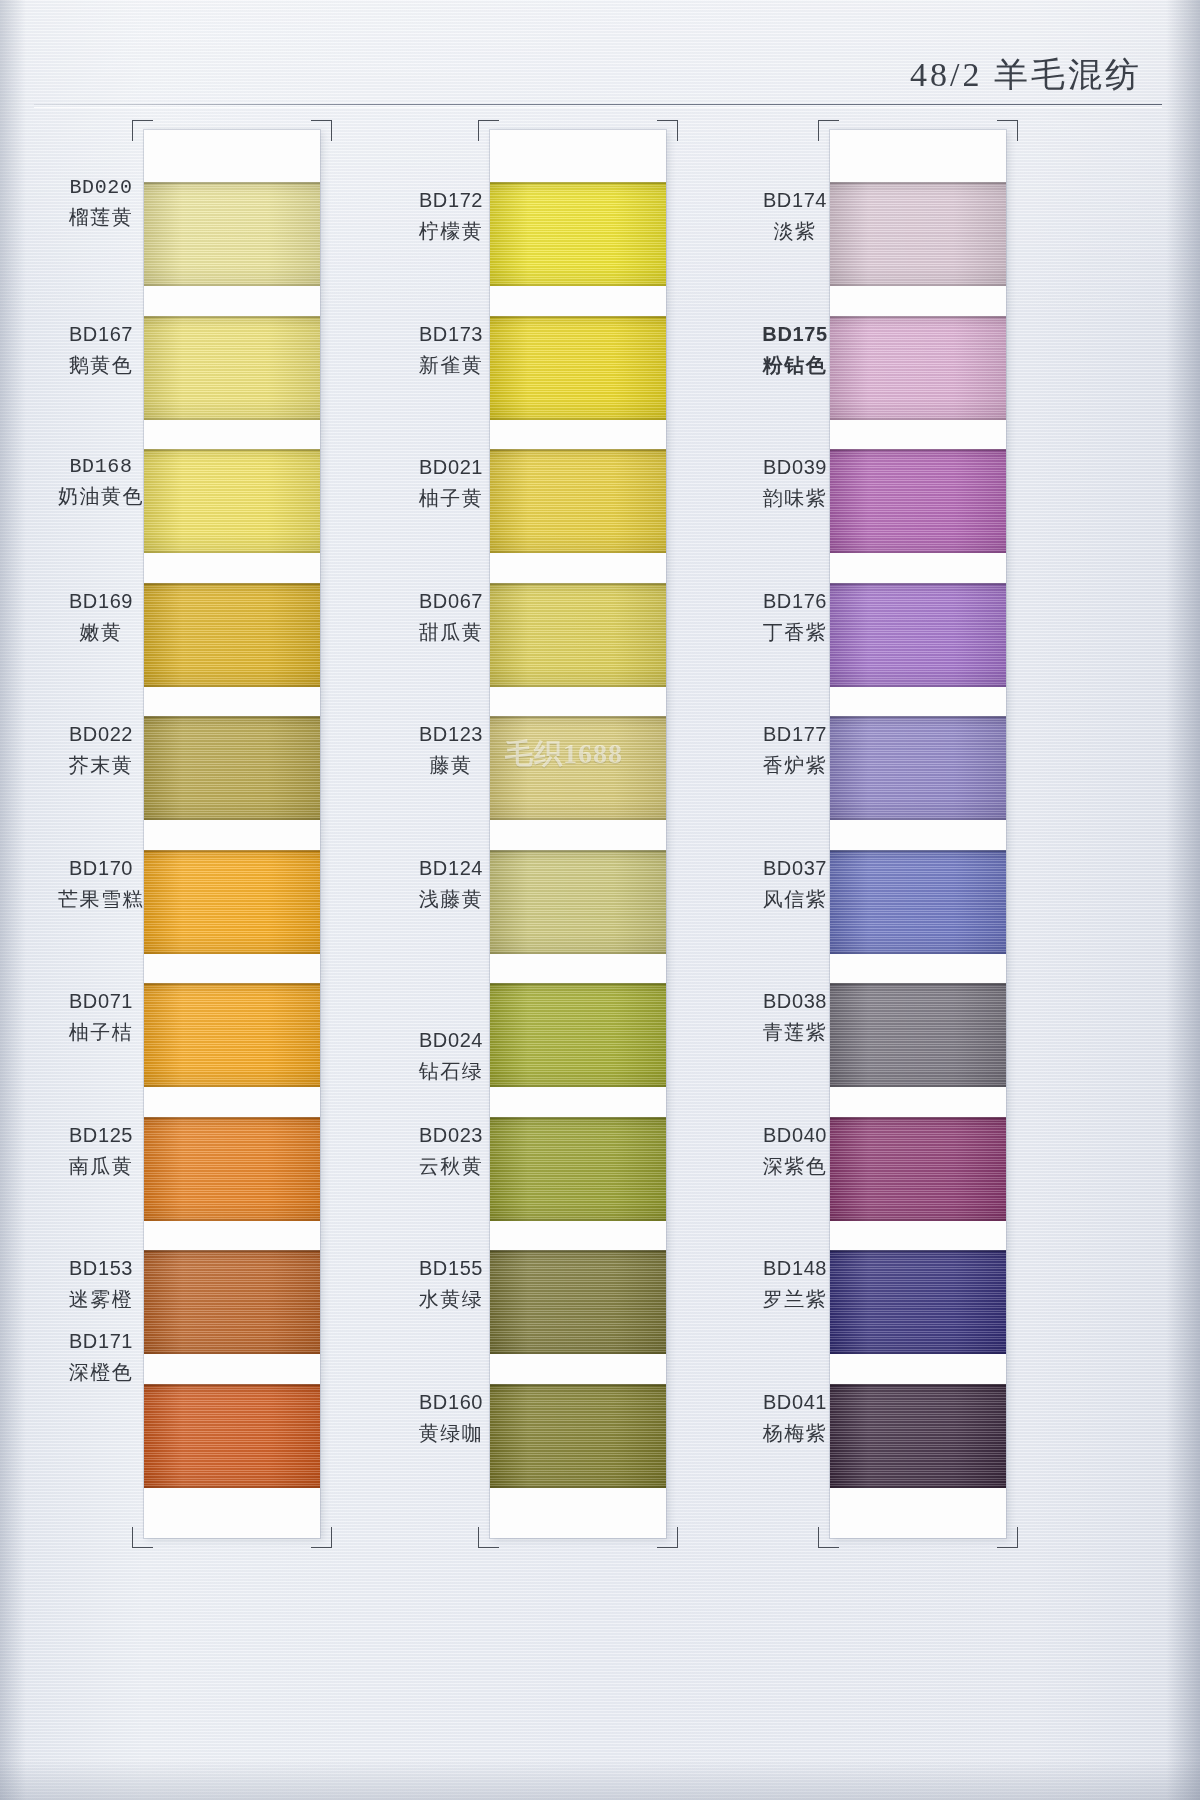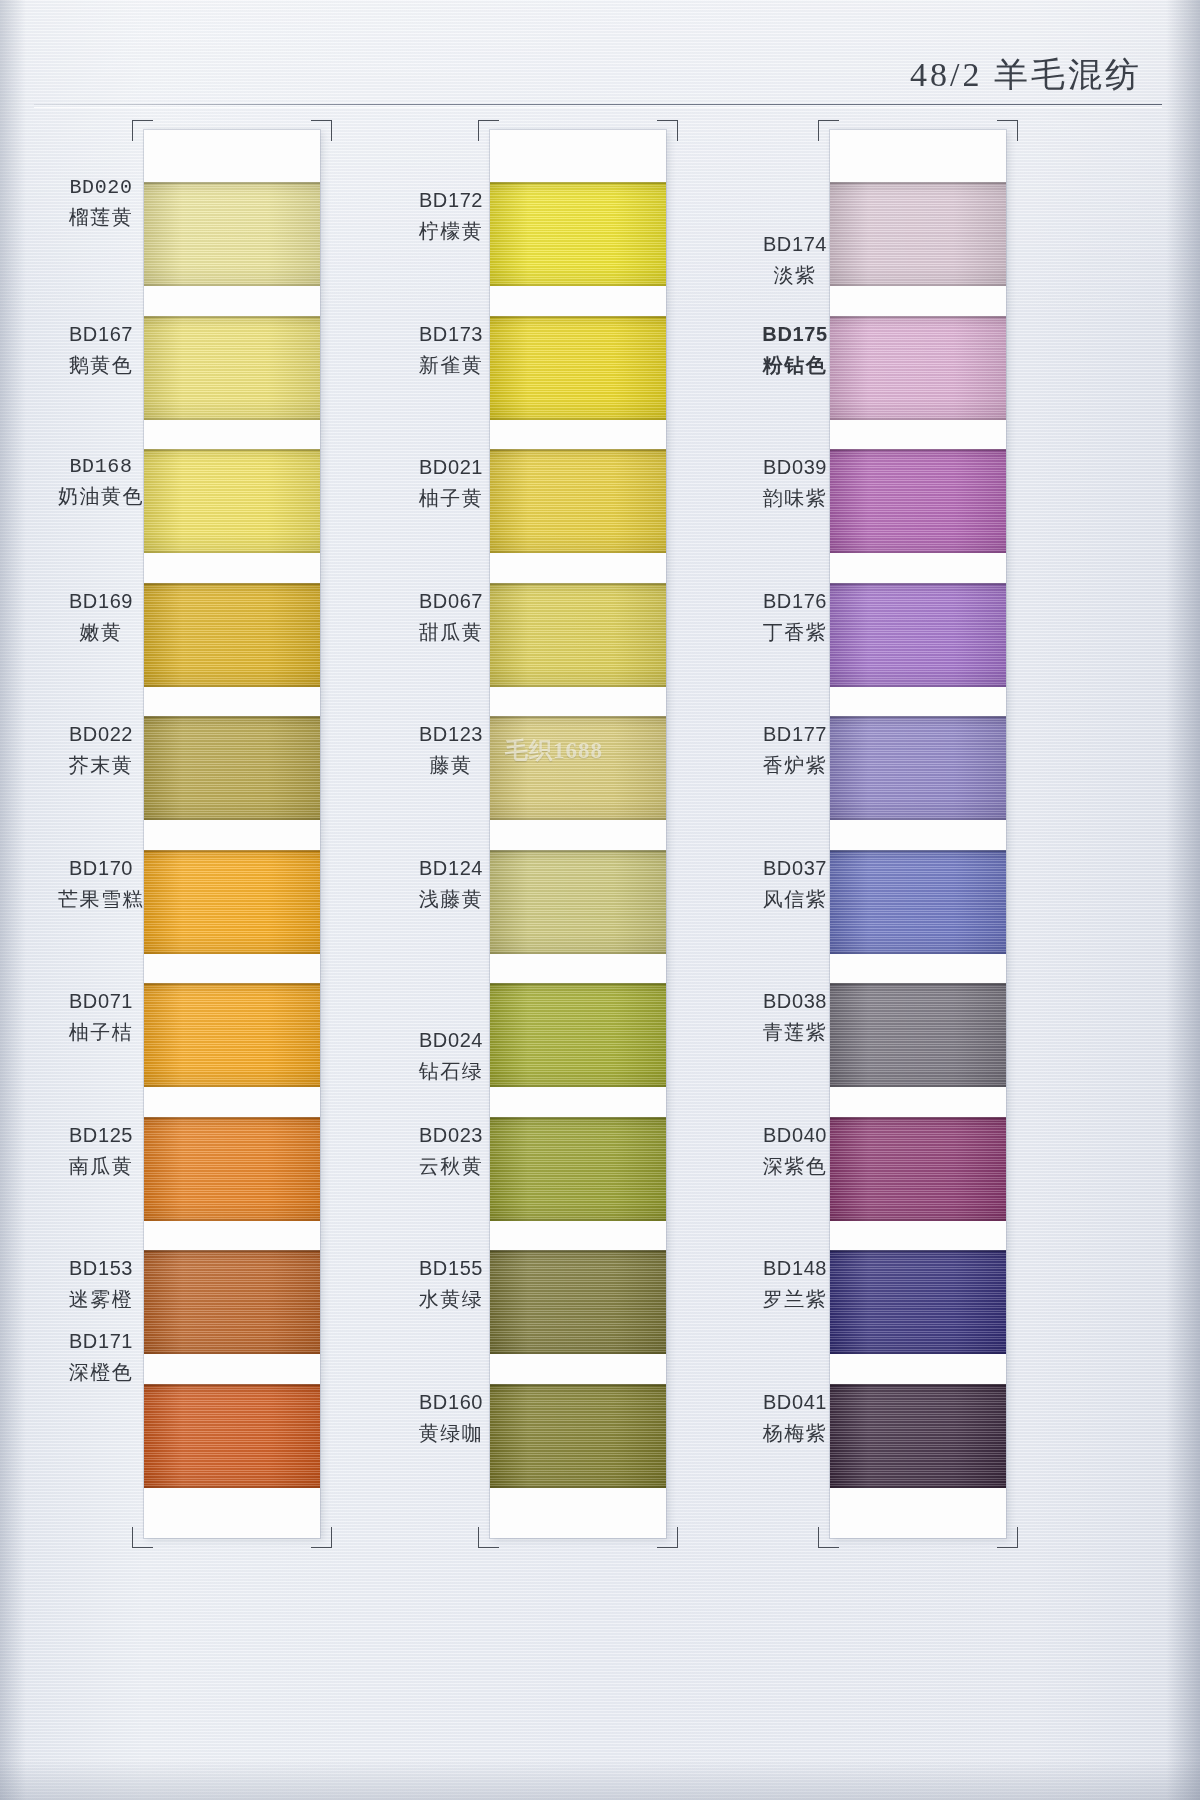--- a/index.html
+++ b/index.html
@@ -201,21 +201,21 @@
     left: 0; right: 0; bottom: 0; height: 2px;
     background: rgba(0,0,0,0.10);
   }
 
   
   #watermark {
     position: absolute;
     left: 505px;
     top: 735px;
     font-family: "Liberation Serif", serif;
-    font-size: 23px;
+    font-size: 28px;
     font-weight: bold;
     letter-spacing: 1px;
     color: rgba(255,255,255,0.55);
     text-shadow: 0 1px 1px rgba(0,0,0,0.12);
     pointer-events: none;
     white-space: nowrap;
   }
 </style>
 </head>
 <body>
@@ -549,21 +549,21 @@
           <div class="swatch" title="BD041 杨梅紫" style="top: 1253.5px; height: 104px;">
             <div class="fill" style="background: rgb(63, 44, 66);"></div>
             <div class="threads"></div>
             <div class="sheen"></div>
             <div class="edge-top"></div>
             <div class="edge-bottom"></div>
           </div>
         </div>
     </div>
     <div class="labels">
-        <div class="label-cell" style="top: 68px; margin-top: 44px;">
+        <div class="label-cell" style="top: 68px;">
           <div class="label-code">BD174</div>
           <div class="label-name">淡紫</div>
         </div>
         <div class="label-cell" style="top: 201.5px; font-weight: bold;">
           <div class="label-code">BD175</div>
           <div class="label-name">粉钻色</div>
         </div>
         <div class="label-cell" style="top: 335px;">
           <div class="label-code">BD039</div>
           <div class="label-name">韵味紫</div>

